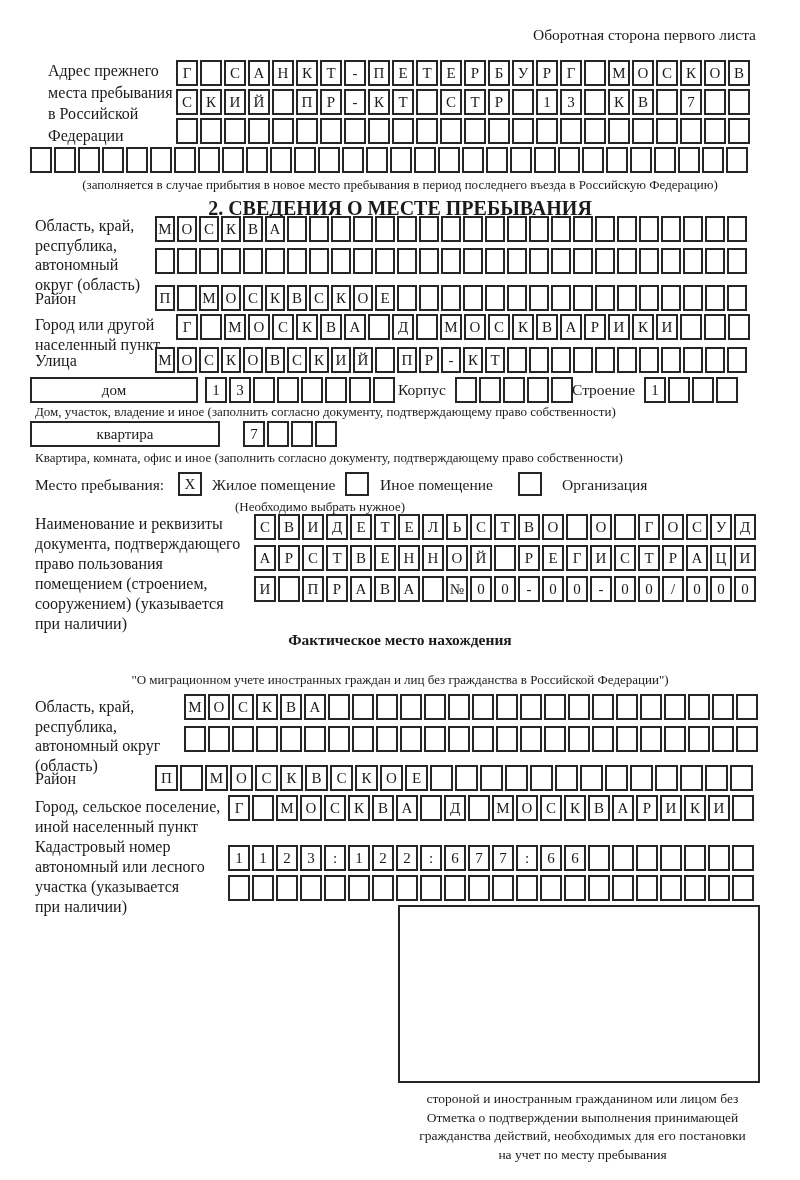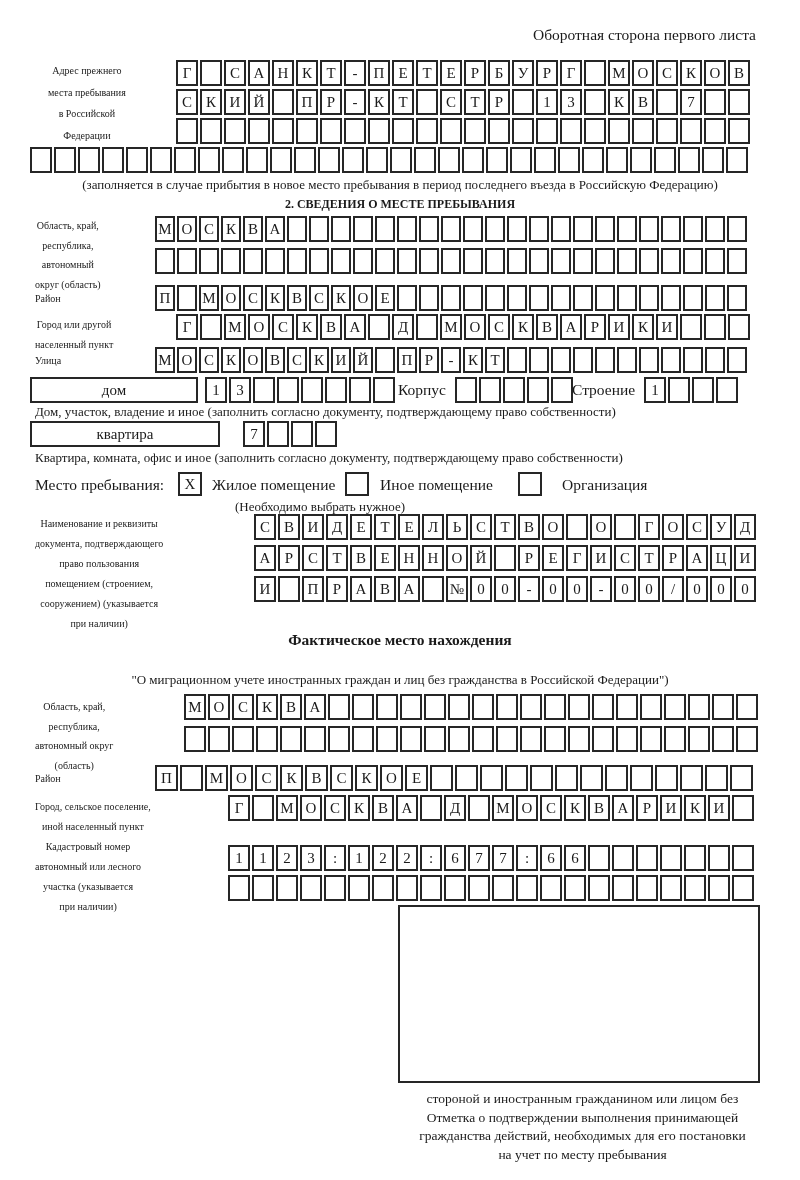--- a/index.html
+++ b/index.html
@@ -1,41 +1,41 @@
 <!DOCTYPE html>
 <html><head>
 <meta charset="utf-8">
 <style>
   html,body{margin:0;padding:0;background:#fff;}
   .page{
     position:relative;width:800px;height:1180px;background:#fff;
     font-family:"Liberation Serif","DejaVu Serif",serif;color:#1a1a1a;overflow:hidden;
   }
   .abs{position:absolute;}
-  .lbl{font-size:10px;line-height:19.5px;text-align:center;}
+  .lbl{font-size:16px;line-height:19.5px;}
   .lbl-lg{font-size:15.5px;}
   .cells{display:flex;gap:2px;}
   .cell{
     box-sizing:border-box;flex:none;width:22px;height:26px;
     border:2px solid #262626;display:flex;align-items:center;justify-content:center;
     font-size:15px;line-height:1;background:#fff;
   }
   .p22 .cell{width:20px;}
   .p25 .cell{width:23px;}
   .vstack{display:flex;flex-direction:column;}
   .gap3{gap:3px;}
   .gap6{gap:6px;}
   .gap4{gap:4px;}
   .wide-rect{
     box-sizing:border-box;border:2px solid #262626;height:26px;background:#fff;
     display:flex;align-items:center;justify-content:center;font-size:15px;
   }
   .note{font-size:13px;}
   .center{text-align:center;left:0;right:0;}
-  .title{font-weight:bold;font-size:12px;}
+  .title{font-weight:bold;font-size:20px;}
   .checkbox{
     box-sizing:border-box;width:24px;height:24px;border:2px solid #262626;
     display:flex;align-items:center;justify-content:center;font-size:15px;background:#fff;
   }
   .stamp-box{box-sizing:border-box;border:2px solid #262626;background:#fff;}
 </style>
 </head>
 <body>
 
 <div class="page">

